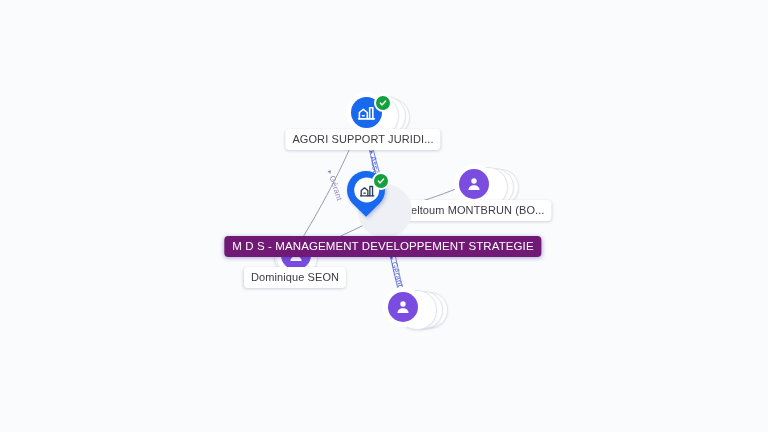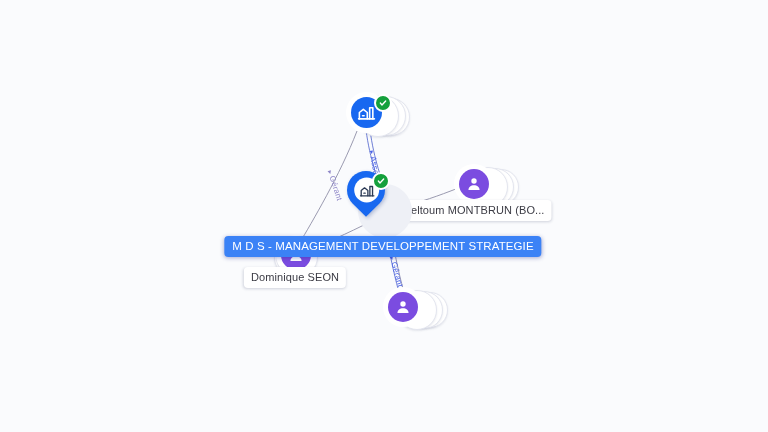--- a/index.html
+++ b/index.html
@@ -130,21 +130,21 @@
     background: #ffffff;
     color: #3b3b44;
     font-size: 11px;
     line-height: 13px;
     padding: 4px 7px;
     border-radius: 4px;
     box-shadow: 0 1px 3px rgba(40,50,90,0.20);
     letter-spacing: .1px;
   }
   .label.selected {
-    background: #3b82f6;
+    background: #701a75;
     color: #ffffff;
     box-shadow: 0 1px 4px rgba(30,40,140,0.38);
     font-size: 11.5px;
     padding: 4px 8px;
     z-index: 30;
   }
 
   
   .elabel {
     position: absolute;
@@ -206,20 +206,21 @@
           <path d="M7 16h2"></path>
         </svg>
       </div>
       <div class="badge" style="left:8px; top:-18px;">
         <svg viewBox="0 0 24 24" fill="none" stroke="#ffffff" stroke-width="4" stroke-linecap="round" stroke-linejoin="round">
             <path d="M4 12l5 6L20 6"></path>
           </svg>
       </div>
     </div>
   </div>
+  <div class="label" style="left:363px; top:129px;">AGORI SUPPORT JURIDI...</div>
 
   <div class="node" style="left:474px; top:184px;">
     <div class="node-stack">
       <div class="stack-c" style="width:34px;height:34px;left:9px;top:-15px;"></div>
       <div class="stack-c" style="width:36px;height:36px;left:2px;top:-16px;"></div>
       <div class="stack-c" style="width:38px;height:38px;left:-6px;top:-17px;"></div>
       <div class="avatar" style="position:absolute;left:-15px;top:-15px;">
         <svg viewBox="0 0 24 24" fill="#ffffff">
             <circle cx="12" cy="8" r="3.6"></circle>
             <path d="M4.6 20c0-4.1 3.3-6.4 7.4-6.4s7.4 2.3 7.4 6.4z"></path>

